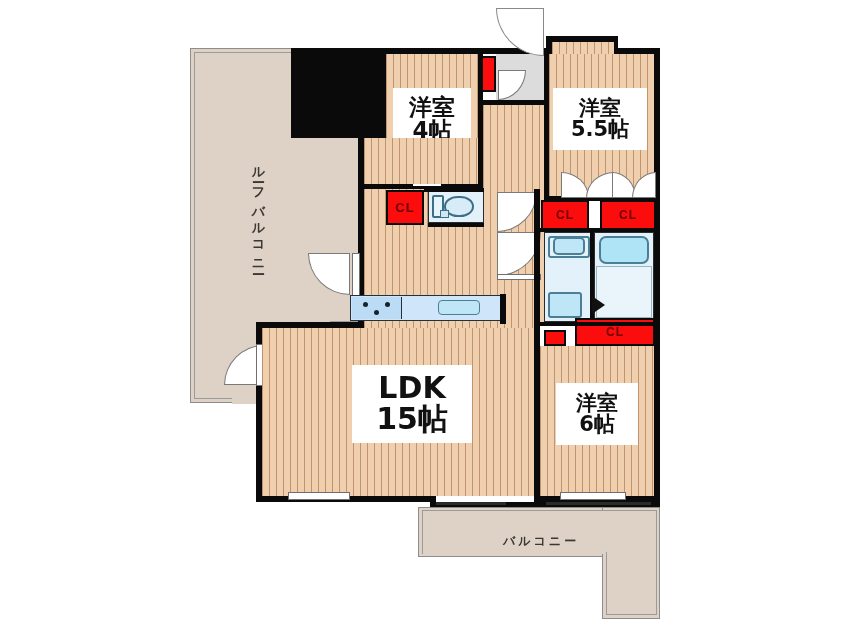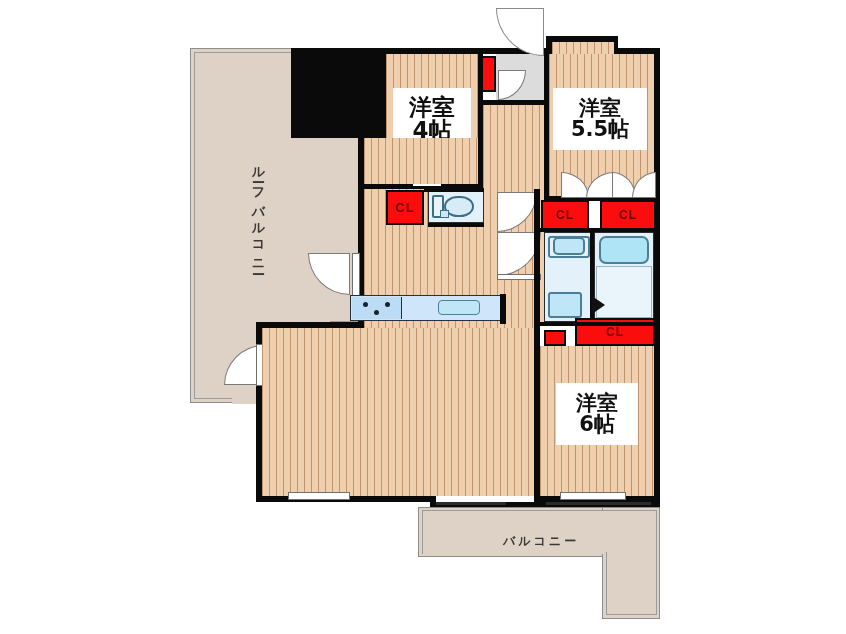--- a/index.html
+++ b/index.html
@@ -191,20 +191,24 @@
     <span>CL</span>
   </div>
   <div class="abs cl" style="left:575px;top:318px;width:80px;height:28px;font-size:12px;">
     <span>CL</span>
   </div>
 
   <div class="abs cl" style="left:544px;top:330px;width:22px;height:16px;"></div>
 
   <div class="abs floor" style="left:262px;top:328px;width:272px;height:168px;"></div>
   <div class="abs floor" style="left:364px;top:300px;width:170px;height:28px;"></div>
+  <div class="lbl" style="left:352px;top:365px;width:120px;height:78px;font-size:30px;">
+    <span class="l1">LDK</span>
+    <span class="l2">15帖</span>
+  </div>
 
   <div class="abs kitchen" style="left:350px;top:295px;width:152px;height:26px;"></div>
   <div class="abs" style="left:352px;top:297px;width:50px;height:22px;background:#bcdcf5;border-right:1.5px solid #24303a;"></div>
   <div class="abs" style="left:363px;top:302px;width:5px;height:5px;border-radius:50%;background:#16242e;"></div>
   <div class="abs" style="left:385px;top:302px;width:5px;height:5px;border-radius:50%;background:#16242e;"></div>
   <div class="abs" style="left:374px;top:310px;width:5px;height:5px;border-radius:50%;background:#16242e;"></div>
   <div class="abs sink" style="left:438px;top:300px;width:42px;height:15px;"></div>
   <div class="abs wall" style="left:500px;top:294px;width:6px;height:30px;"></div>
 
   <div class="slidepanel" style="left:288px;top:492px;width:60px;height:6px;"></div>

